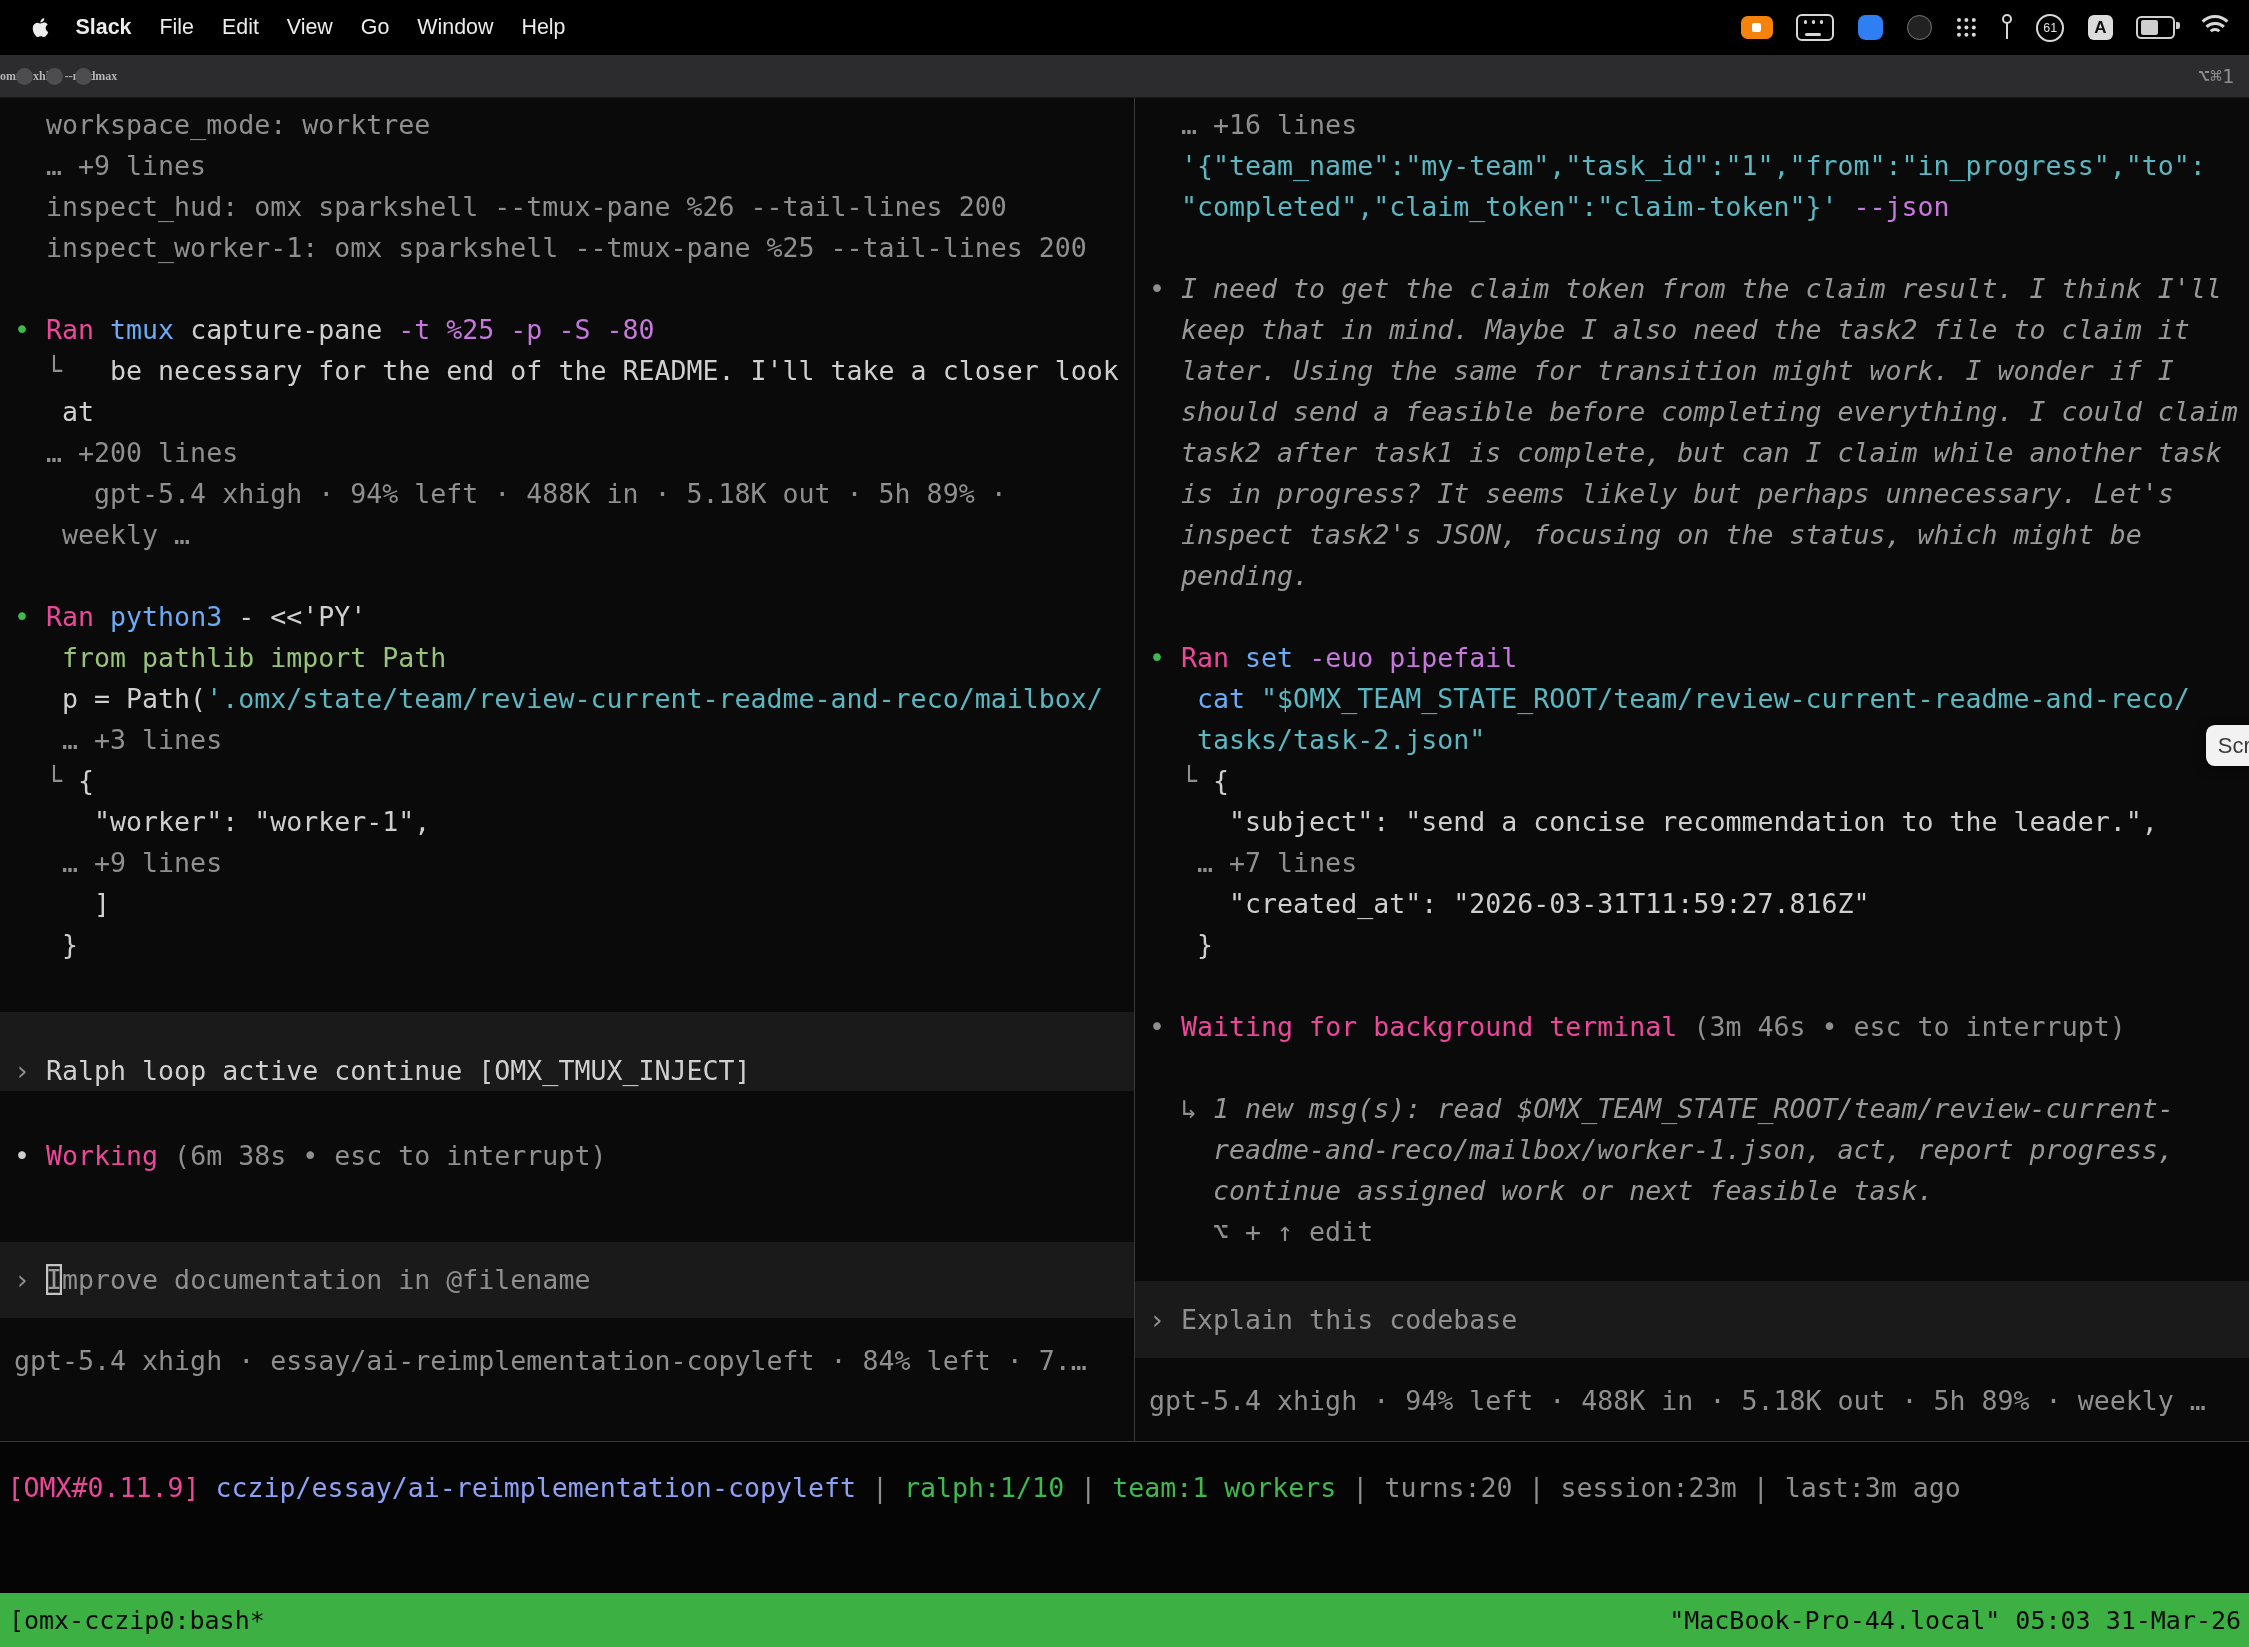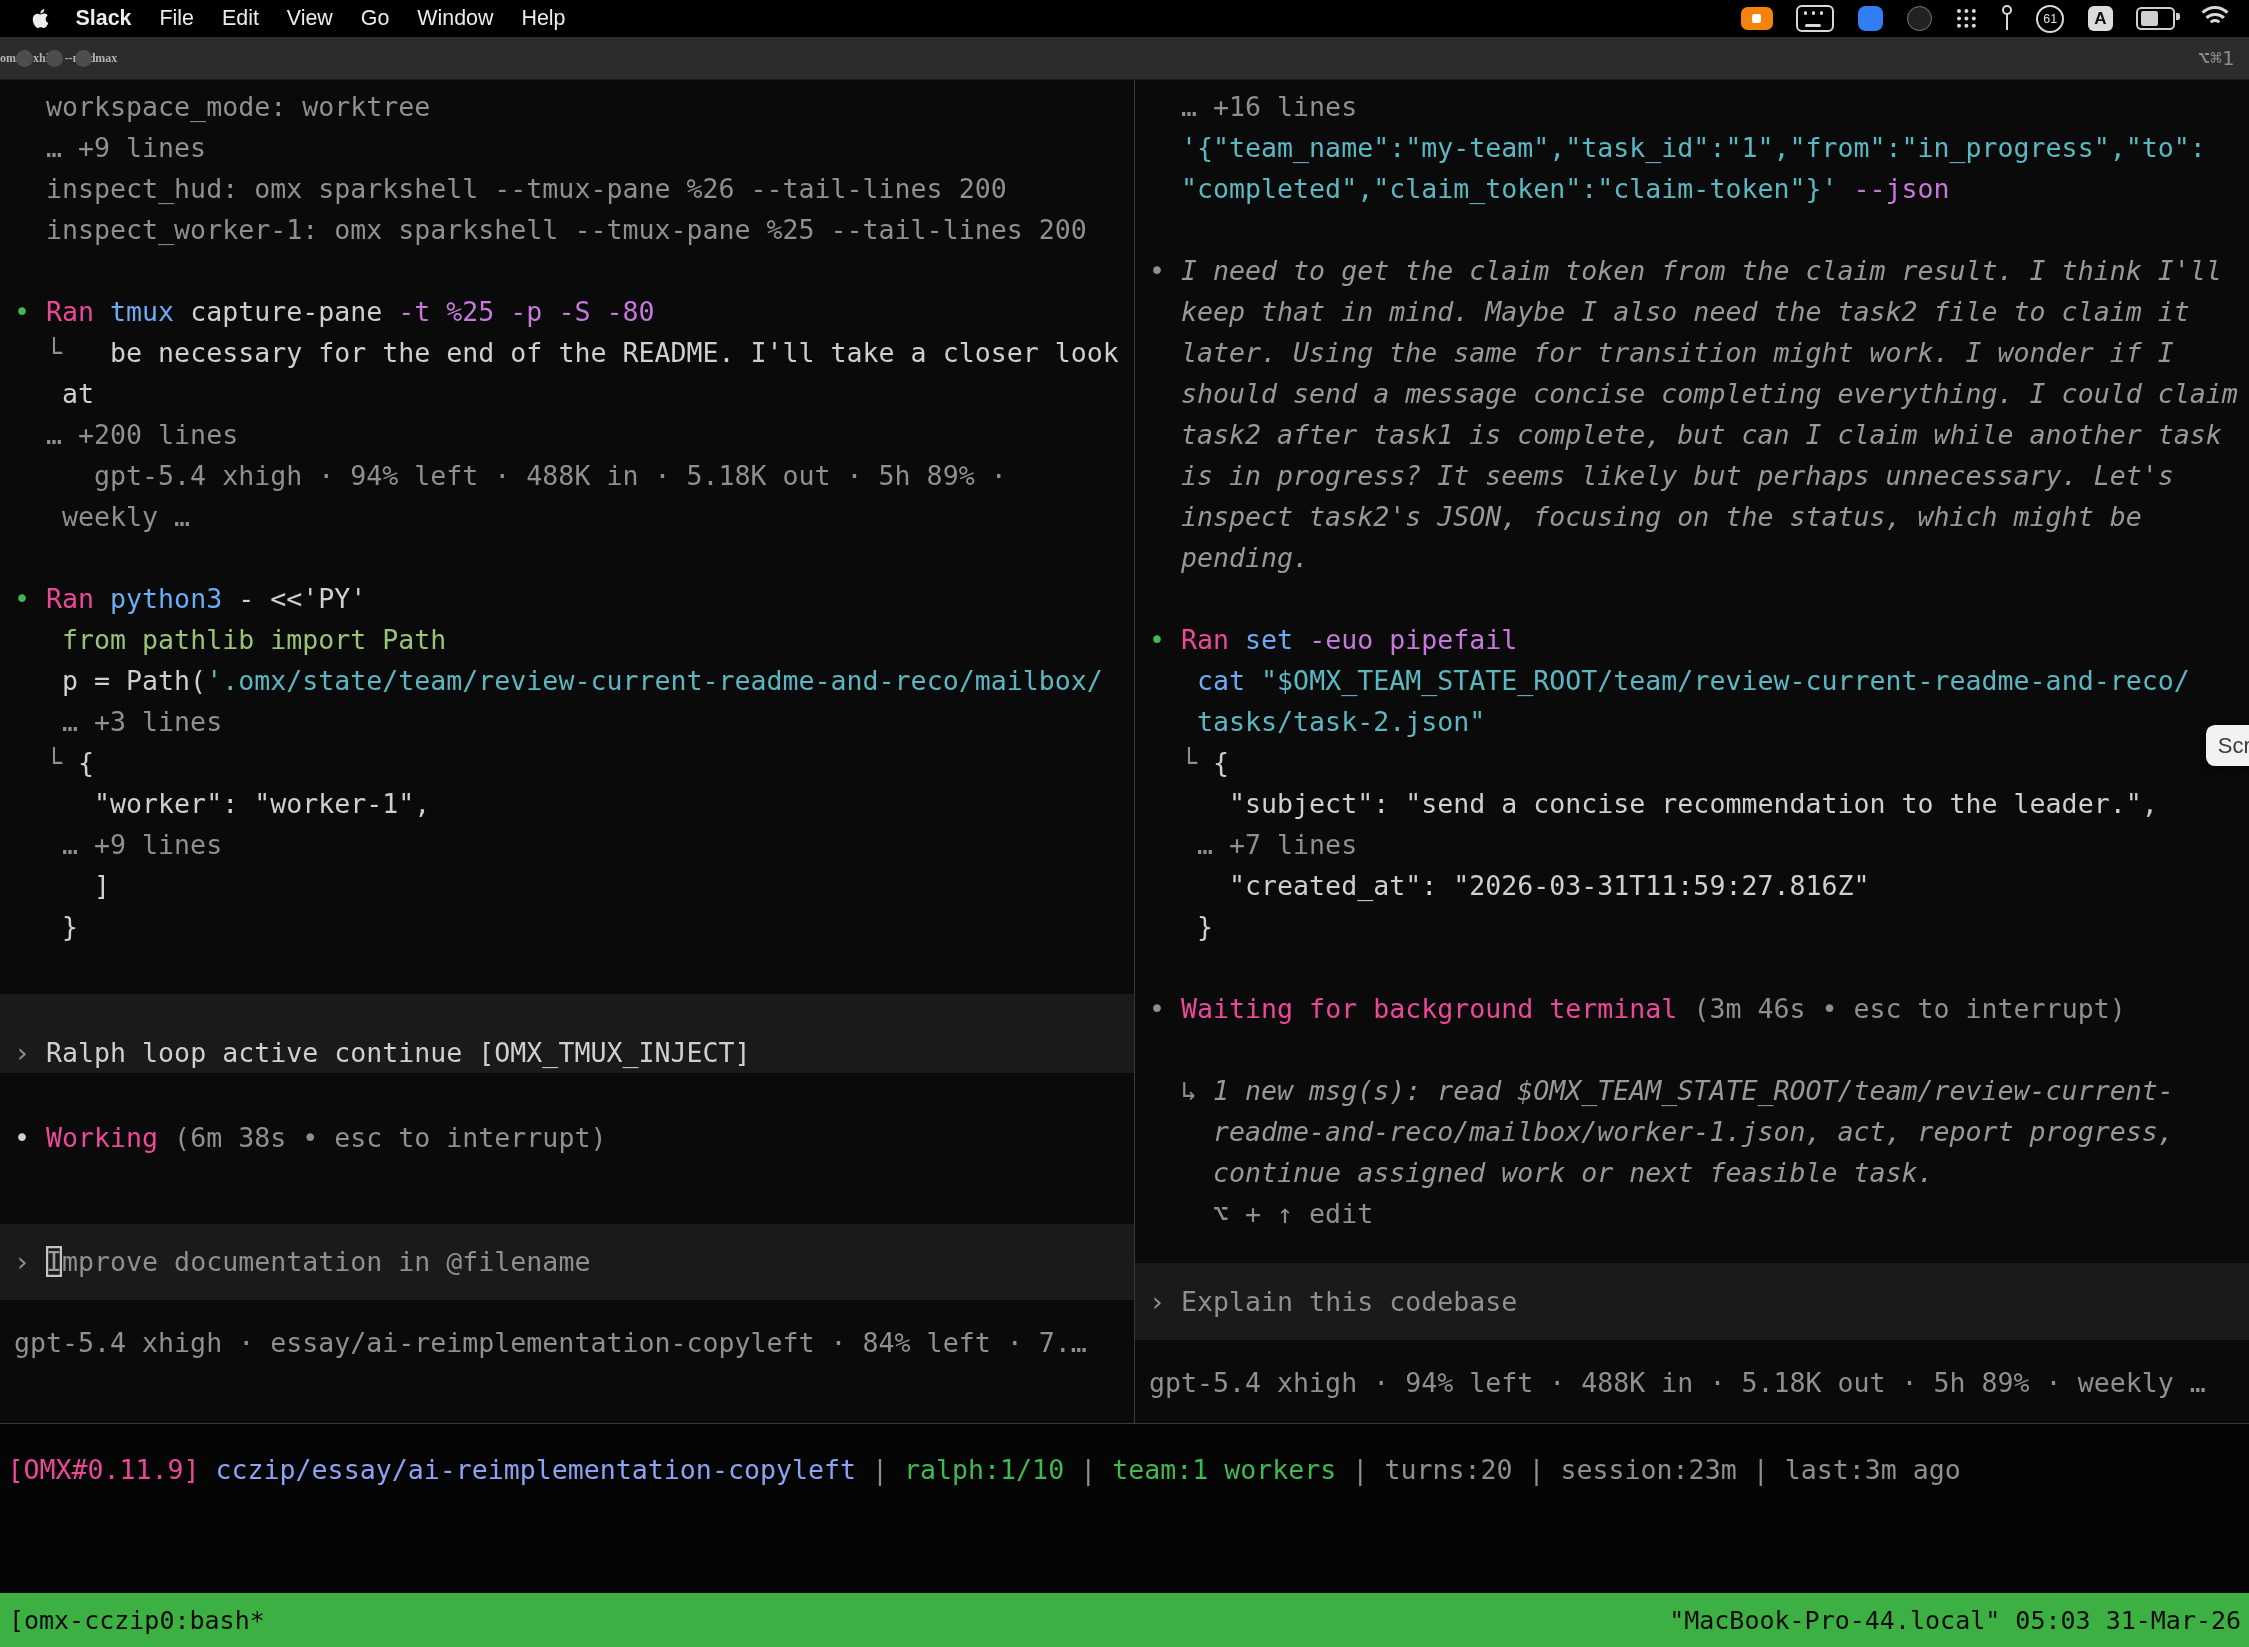--- a/index.html
+++ b/index.html
@@ -1,20 +1,20 @@
 <!DOCTYPE html>
 <html style="font-size:11.8px"><head>
 <meta charset="utf-8">
 <style>
   html,body{margin:0;padding:0;background:#000;}
   #screen{position:relative;width:2250px;height:1648px;background:#050505;overflow:hidden;
           font-family:"DejaVu Sans Mono",monospace;}
 
   
-  .menubar{height:37px;background:#000;display:flex;align-items:center;padding:0 19px;
+  .menubar{height:55px;background:#000;display:flex;align-items:center;padding:0 19px;
            font-family:"Liberation Sans",sans-serif;color:#ececec;}
   .menu-left{display:flex;align-items:center;}
   .apple-wrap{padding:0 11.8px;display:flex;align-items:center;}
   .menu-item{padding:0 14px;font-size:21.4px;color:#ececec;}
   .app-name{font-weight:bold;}
   .menu-right{margin-left:auto;display:flex;align-items:center;gap:23.6px;}
   .ic{display:inline-flex;align-items:center;justify-content:center;}
   .rec{width:32px;height:23.6px;background:#f5820b;border-radius:6.6px;position:relative;}
   .rec::after{content:"";position:absolute;inset:0;margin:auto;width:8.9px;height:8.9px;background:#fff;border-radius:2.2px;}
   .kbd{width:34px;height:23.6px;border:2.2px solid #d8d8d8;border-radius:5.9px;position:relative;}
@@ -172,21 +172,21 @@
           <div class="row mt-30"><span class="seg c-dim">gpt-5.4 xhigh · essay/ai-reimplementation-copyleft · 84% left · 7.…</span></div>
         </div>
       <div class="pane pane-right">
           <div class="row"><span class="seg c-dim">  … +16 lines</span></div>
           <div class="row"><span class="seg c-str">  '{"team_name":"my-team","task_id":"1","from":"in_progress","to":</span></div>
           <div class="row"><span class="seg c-str">  "completed","claim_token":"claim-token"}' </span><span class="seg c-arg">--json</span></div>
           <div class="row"></div>
           <div class="row"><span class="seg c-dim">• </span><span class="seg c-think">I need to get the claim token from the claim result. I think I'll</span></div>
           <div class="row"><span class="seg c-think">  keep that in mind. Maybe I also need the task2 file to claim it</span></div>
           <div class="row"><span class="seg c-think">  later. Using the same for transition might work. I wonder if I</span></div>
-          <div class="row"><span class="seg c-think">  should send a message concise completing everything. I could claim</span></div>
+          <div class="row"><span class="seg c-think">  should send a feasible before completing everything. I could claim</span></div>
           <div class="row"><span class="seg c-think">  task2 after task1 is complete, but can I claim while another task</span></div>
           <div class="row"><span class="seg c-think">  is in progress? It seems likely but perhaps unnecessary. Let's</span></div>
           <div class="row"><span class="seg c-think">  inspect task2's JSON, focusing on the status, which might be</span></div>
           <div class="row"><span class="seg c-think">  pending.</span></div>
           <div class="row"></div>
           <div class="row"><span class="seg c-bullet">• </span><span class="seg c-bold">Ran </span><span class="seg c-cmd">set </span><span class="seg c-arg">-euo pipefail</span></div>
           <div class="row"><span class="seg c-fg">   </span><span class="seg c-cmd">cat </span><span class="seg c-str">"$OMX_TEAM_STATE_ROOT/team/review-current-readme-and-reco/</span></div>
           <div class="row"><span class="seg c-str">   tasks/task-2.json"</span></div>
           <div class="row"><span class="seg c-dim">  └ </span><span class="seg c-fg">{</span></div>
           <div class="row"><span class="seg c-fg">     "subject": "send a concise recommendation to the leader.",</span></div>

